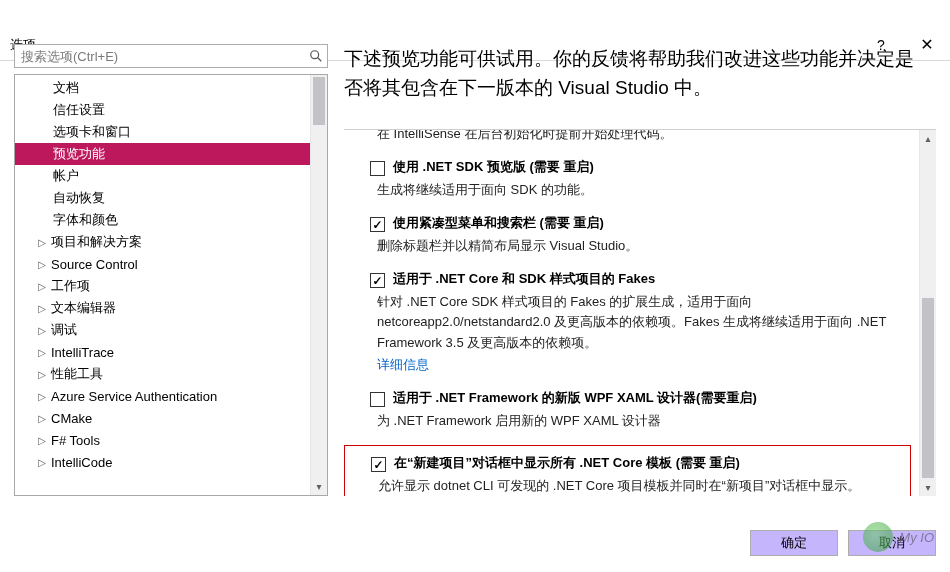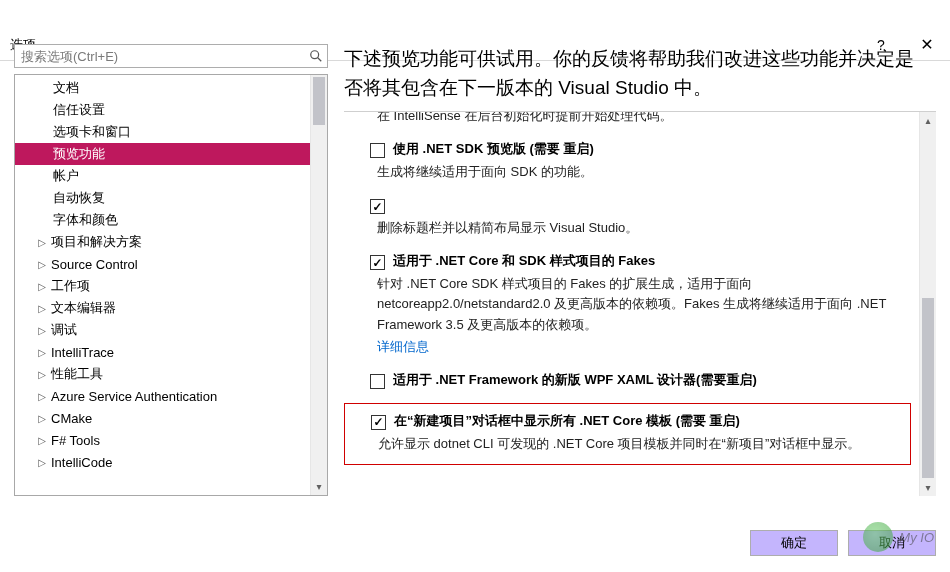--- a/index.html
+++ b/index.html
@@ -167,20 +167,21 @@
     line-height: 1.55;
     color: #000;
     margin-bottom: 8px;
     padding-right: 4px;
   }
 
   .opt-area-wrap {
     flex: 1;
     border-top: 1px solid #cfcfcf;
     position: relative;
+    margin-top: 18px;
   }
   .opt-area-scroll {
     position: absolute;
     top: 0; left: 0; right: 17px; bottom: 0;
     overflow: hidden;
   }
   .opt-area-vscroll {
     position: absolute;
     right: 0; top: 0; bottom: 0;
     width: 17px;
@@ -416,35 +417,37 @@
               <div class="opt-item">
                 <div class="opt-title-row">
                   <span class="chk"></span>
                   <span class="opt-title">使用 .NET SDK 预览版 (需要 重启)</span>
                 </div>
                 <div class="opt-desc"><span>生成将继续适用于面向 SDK 的功能。</span></div>
               </div>
               <div class="opt-item">
                 <div class="opt-title-row">
                   <span class="chk checked"></span>
+                  <span class="opt-title">使用紧凑型菜单和搜索栏 (需要 重启)</span>
                 </div>
                 <div class="opt-desc"><span>删除标题栏并以精简布局显示 Visual Studio。</span></div>
               </div>
               <div class="opt-item">
                 <div class="opt-title-row">
                   <span class="chk checked"></span>
                   <span class="opt-title">适用于 .NET Core 和 SDK 样式项目的 Fakes</span>
                 </div>
                 <div class="opt-desc"><span>针对 .NET Core SDK 样式项目的 Fakes 的扩展生成，适用于面向 netcoreapp2.0/netstandard2.0 及更高版本的依赖项。Fakes 生成将继续适用于面向 .NET Framework 3.5 及更高版本的依赖项。</span><br><a class="link">详细信息</a></div>
               </div>
               <div class="opt-item">
                 <div class="opt-title-row">
                   <span class="chk"></span>
                   <span class="opt-title">适用于 .NET Framework 的新版 WPF XAML 设计器(需要重启)</span>
                 </div>
+                <div class="opt-desc"><span>为 .NET Framework 启用新的 WPF XAML 设计器</span></div>
               </div>
               <div class="opt-item highlight-red">
                 <div class="opt-title-row">
                   <span class="chk checked"></span>
                   <span class="opt-title">在“新建项目”对话框中显示所有 .NET Core 模板 (需要 重启)</span>
                 </div>
                 <div class="opt-desc"><span>允许显示 dotnet CLI 可发现的 .NET Core 项目模板并同时在“新项目”对话框中显示。</span></div>
               </div>
             </div>
         </div>

